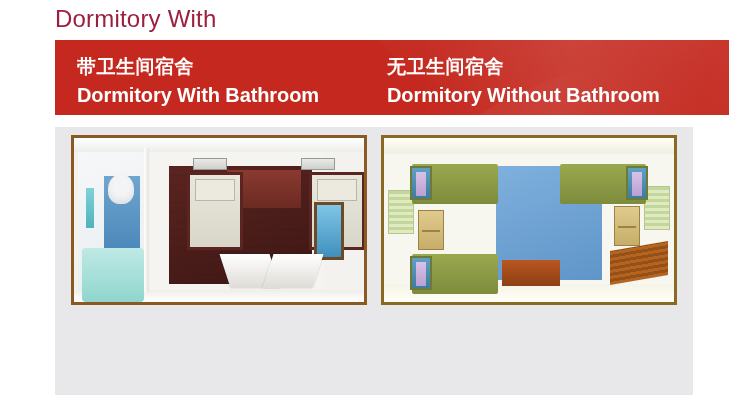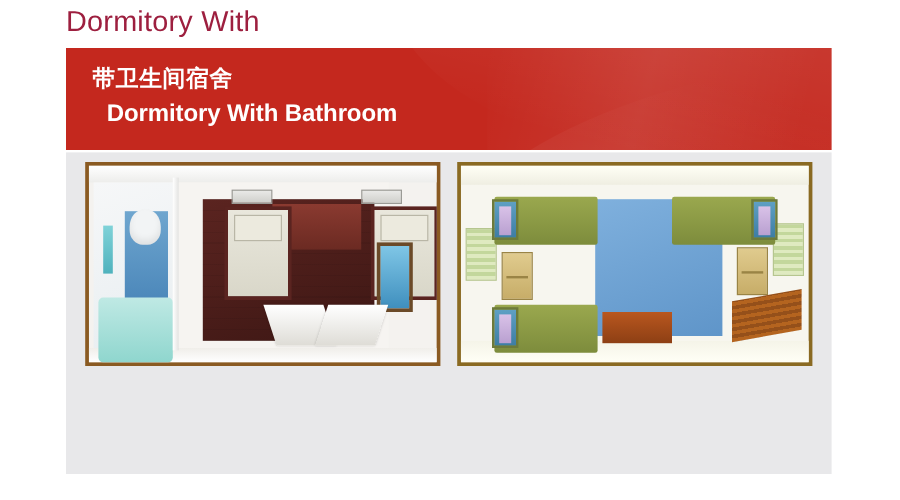--- a/index.html
+++ b/index.html
@@ -27,23 +27,24 @@
     line-height: 30px;
     white-space: nowrap;
   }
 
   
   .header-band {
     position: absolute;
     left: 55px;
     top: 40px;
     width: 638px;
-    height: 85px;
+    height: 75px;
     background: #c4281e;
     overflow: hidden;
+    padding-left: 36px;
   }
   .band-sweep-a {
     position: absolute;
     right: -60px;
     top: -70px;
     width: 420px;
     height: 190px;
     background: linear-gradient(200deg, rgba(255,255,255,0.13) 0%, rgba(255,255,255,0.05) 45%, rgba(255,255,255,0) 70%);
     border-bottom-left-radius: 100% 100%;
     transform: rotate(-6deg);
@@ -88,21 +89,20 @@
   }
   .band-en {
     color: #ffffff;
     font-size: 20px;
     font-weight: 700;
     line-height: 28px;
     white-space: nowrap;
     letter-spacing: -0.1px;
     margin-top: 2px;
     font-family: "Liberation Sans", sans-serif;
-    margin-left: 12px;
   }
 
   
   .content-panel {
     position: absolute;
     left: 55px;
     top: 127px;
     width: 638px;
     height: 268px;
     background: #e8e8ea;
@@ -277,20 +277,24 @@
 <div class="header-band">
   <div class="band-sweep-a"></div>
   <div class="band-sweep-b"></div>
   <div class="band-sweep-c"></div>
 
   <div class="band-col left">
     <div class="band-cn">带卫生间宿舍</div>
     <div class="band-en">Dormitory With Bathroom</div>
   </div>
 
+  <div class="band-col right">
+    <div class="band-cn">无卫生间宿舍</div>
+    <div class="band-en">Dormitory Without Bathroom</div>
+  </div>
 </div>
 
 <div class="content-panel">
 
   <div class="shot left">
     <div class="shot-inner">
       <div class="sc-l-shell"></div>
       <div class="sc-l-ceil"></div>
       <div class="sc-l-floorband"></div>
 

